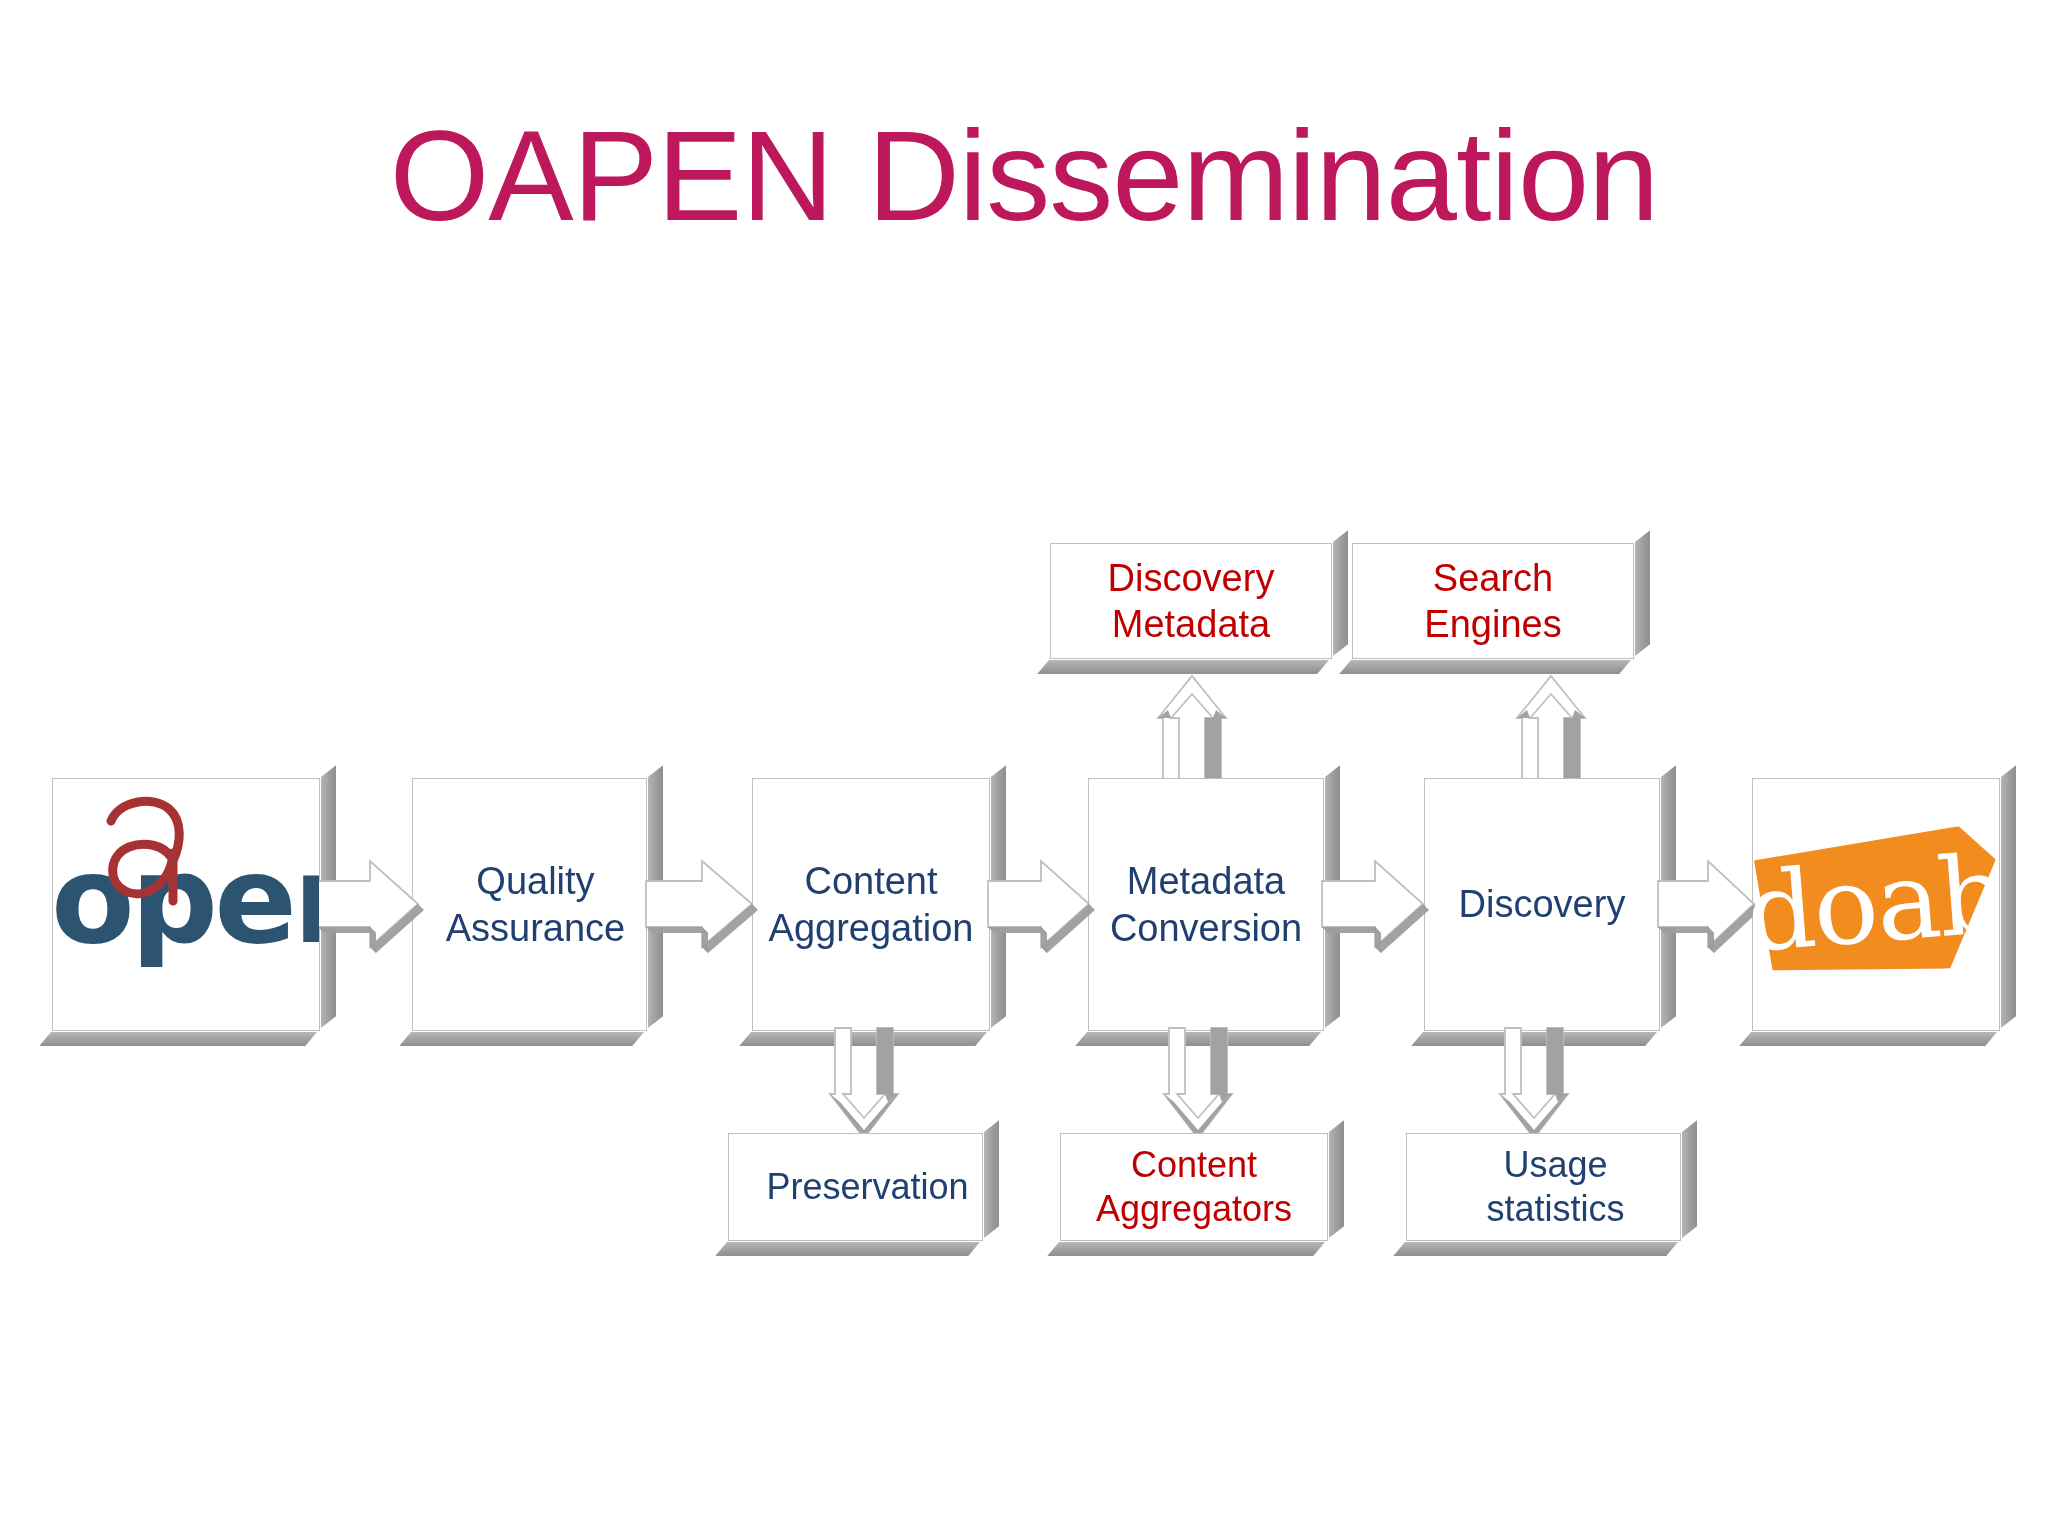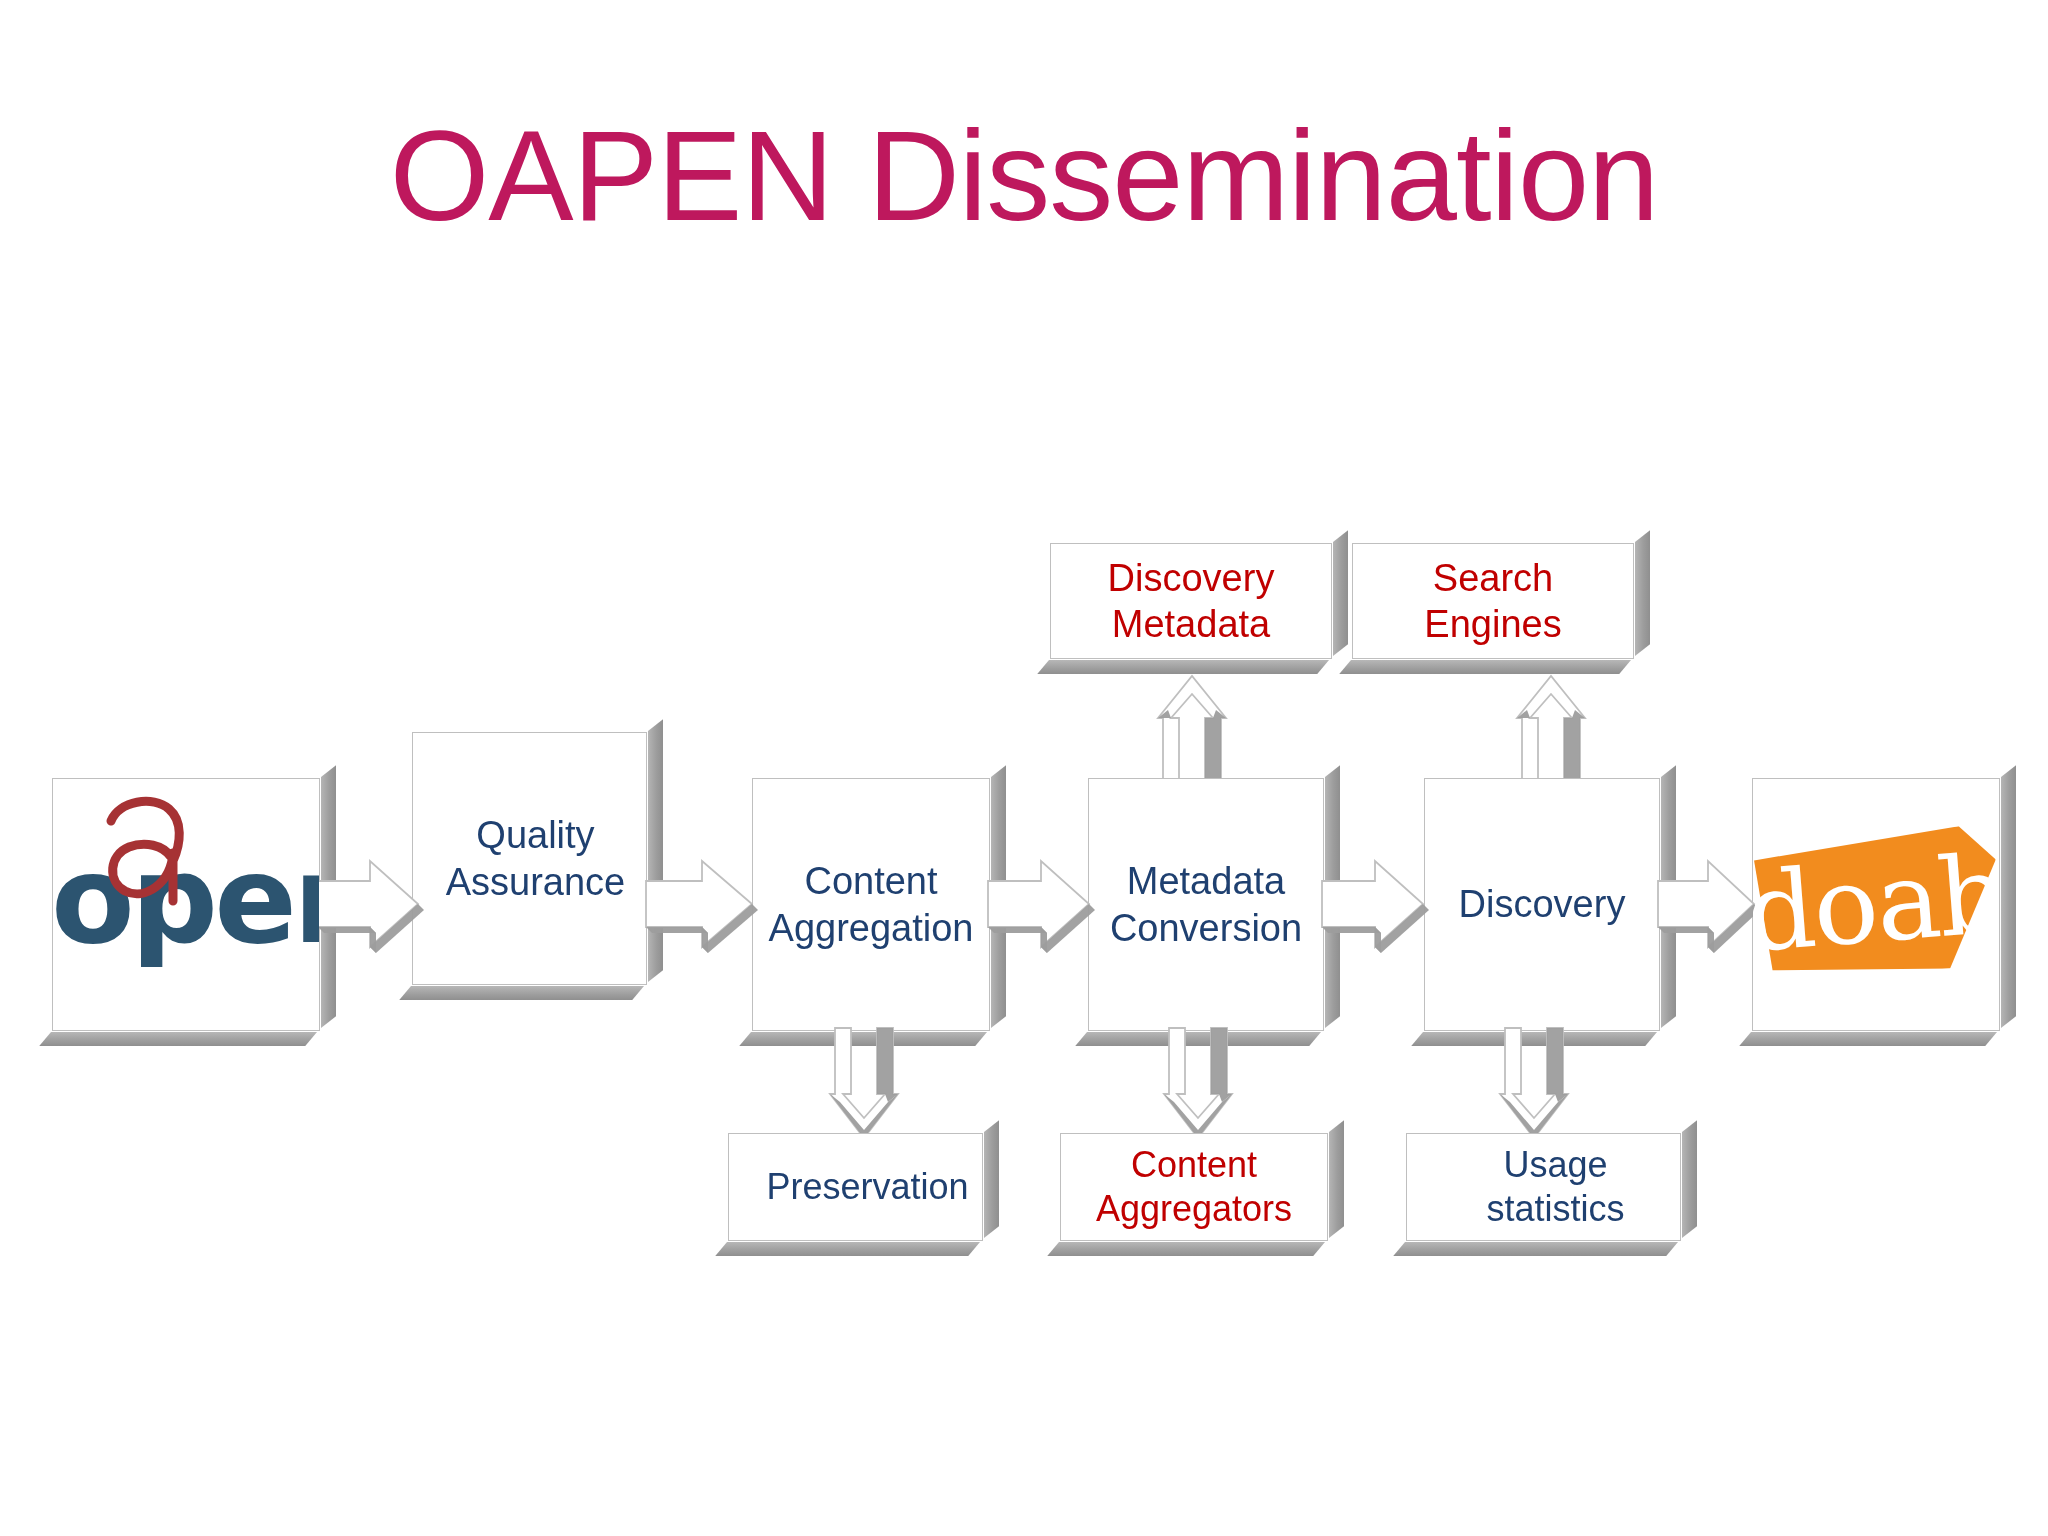--- a/index.html
+++ b/index.html
@@ -204,21 +204,21 @@
       <div class="oapen-logo">
         <div class="oapen-open">open</div>
         <svg class="oapen-a" viewBox="0 0 104 122">
           <path d="M10 26 C18 6, 52 0, 68 14 C82 26, 80 48, 72 66 L72 106" fill="none" stroke="#a63234" stroke-width="9" stroke-linecap="round"></path>
           <path d="M72 58 C70 88, 44 106, 24 96 C6 86, 8 60, 28 52 C44 46, 62 50, 70 62" fill="none" stroke="#a63234" stroke-width="9" stroke-linecap="round"></path>
         </svg>
       </div>
     </div>
   </div>
 
-  <div class="box" style="left:412px; top:732px; width:235px; height:253px;padding-left:12px;">
+  <div class="box" style="left:412px; top:778px; width:235px; height:253px;padding-left:12px;">
     <div class="box-label">
       <span>Quality</span><br>
       <span>Assurance</span>
     </div>
   </div>
 
   <div class="box" style="left:752px; top:778px; width:238px; height:253px;">
     <div class="box-label">
       <span>Content</span><br>
       <span>Aggregation</span>

